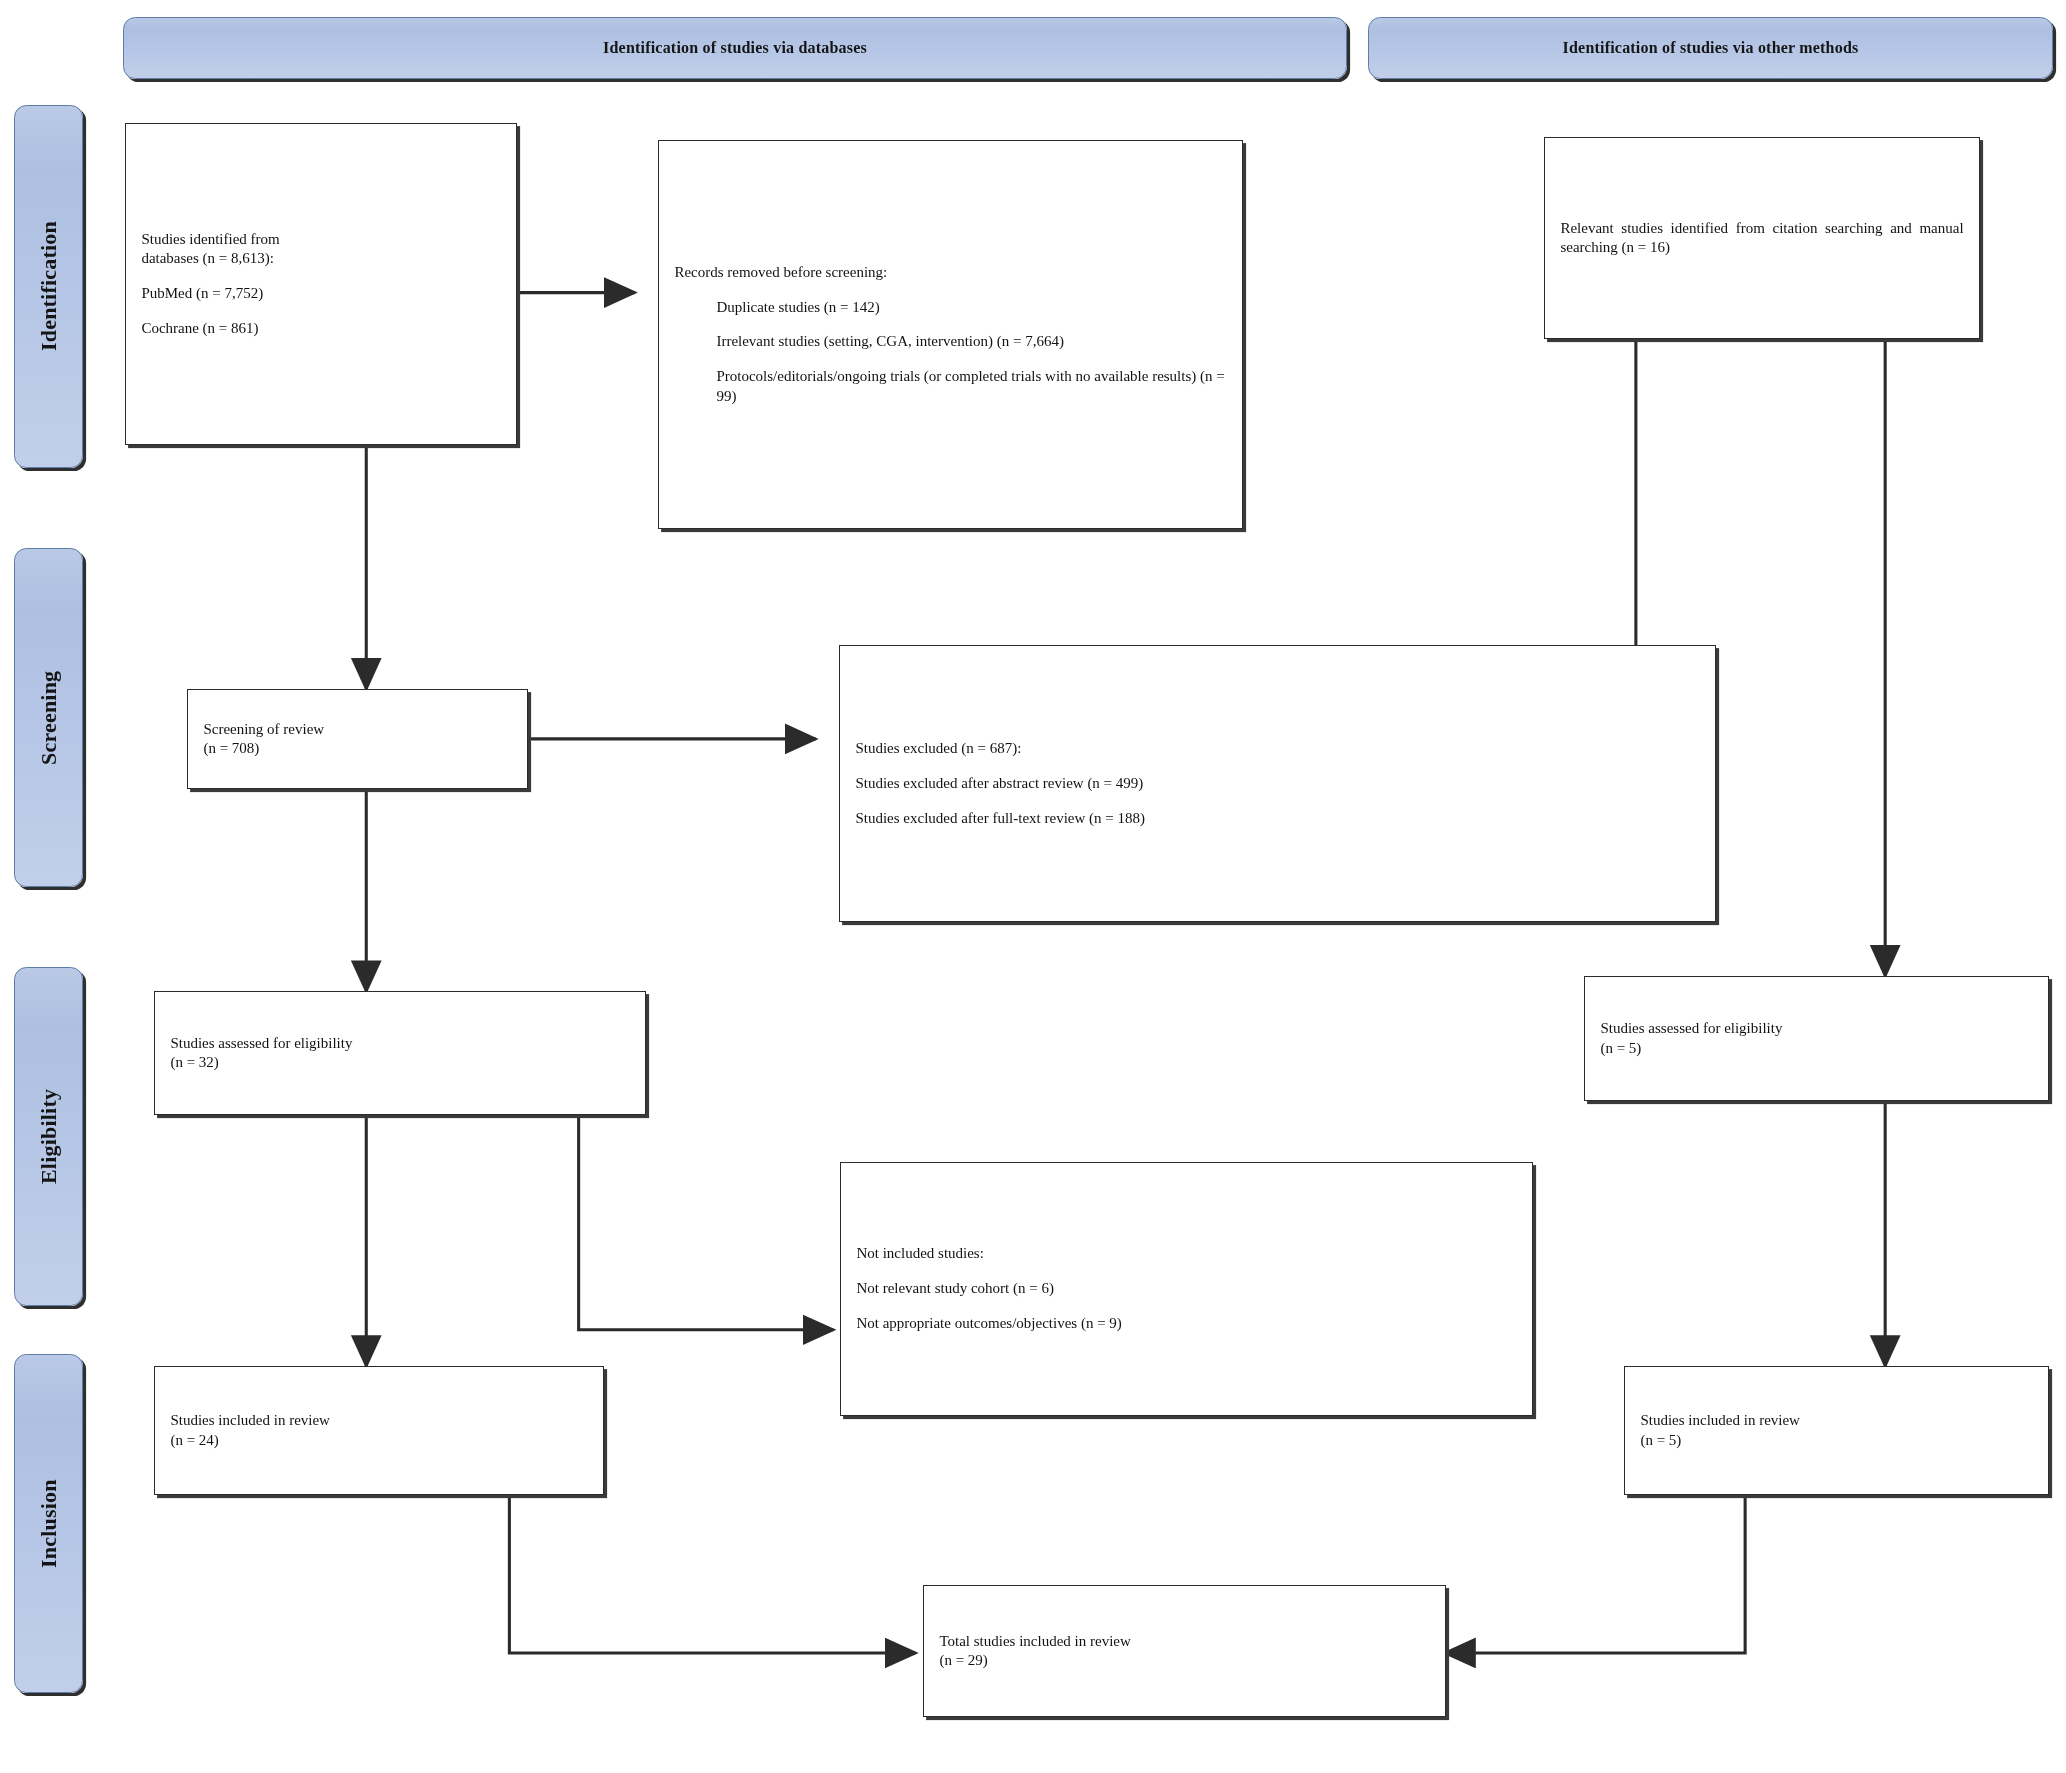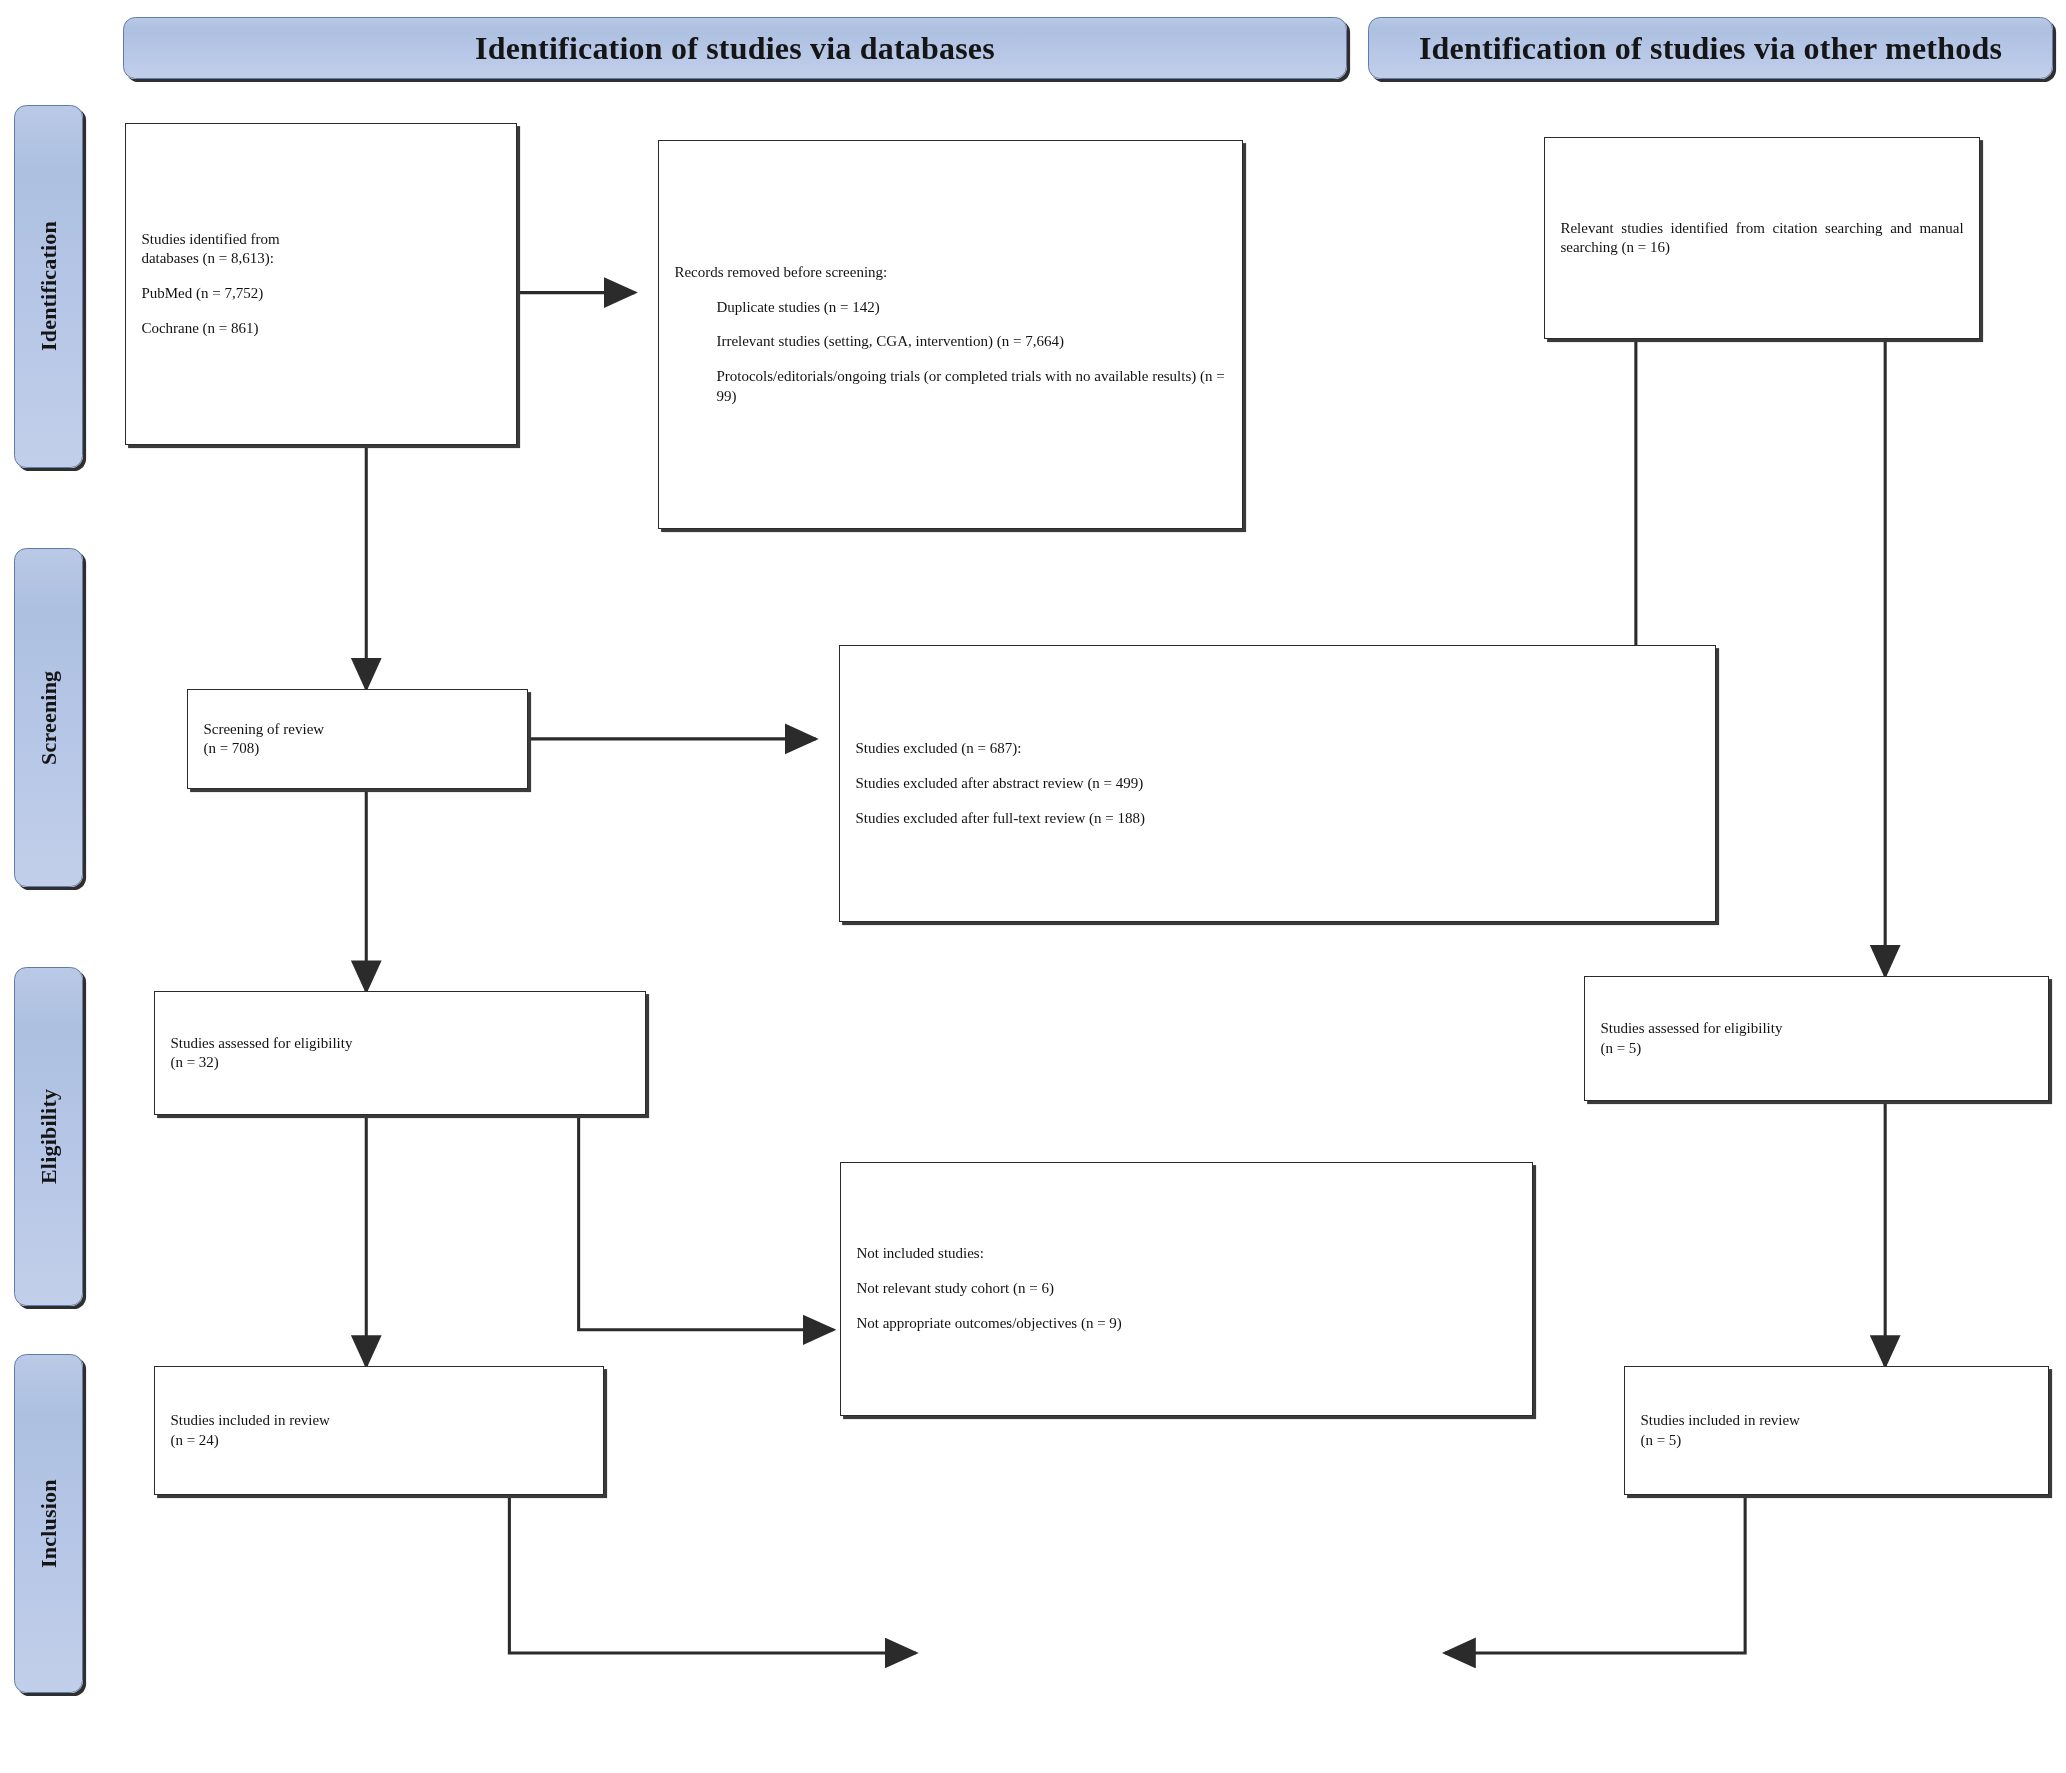--- a/index.html
+++ b/index.html
@@ -14,21 +14,21 @@
     border-radius:12.3px;
     box-shadow:3.1px 3.1px 0 0 #2f2f2f;
     box-sizing:border-box;
   }
   .pill .pill-txt{
     position:absolute; inset:0;
     display:flex; align-items:center; justify-content:center;
     font-weight:bold; color:#151515; letter-spacing:0.2px;
     text-align:center;
   }
-  .banner .pill-txt{font-size:32px;}
+  .banner .pill-txt{font-size:16px;}
   .side .pill-txt{
     writing-mode:vertical-rl; transform:rotate(180deg);
     font-size:22px;
   }
 
   
   .box{
     position:absolute;
     background:#ffffff;
     border:1.9px solid #2b2b2b;
@@ -159,15 +159,19 @@
   <div class="box" style="left:154px;top:1366px;width:450px;height:129px;">
     <p>Studies included in review</p>
     <p style="margin-top:0;">(n = 24)</p>
   </div>
 
   <div class="box" style="left:1624px;top:1366px;width:425px;height:129px;">
     <p>Studies included in review</p>
     <p style="margin-top:0;">(n = 5)</p>
   </div>
 
+  <div class="box" style="left:923px;top:1585px;width:523px;height:132px;">
+    <p>Total studies included in review</p>
+    <p style="margin-top:0;">(n = 29)</p>
+  </div>
 
 </div>
 
 
 </body></html>

